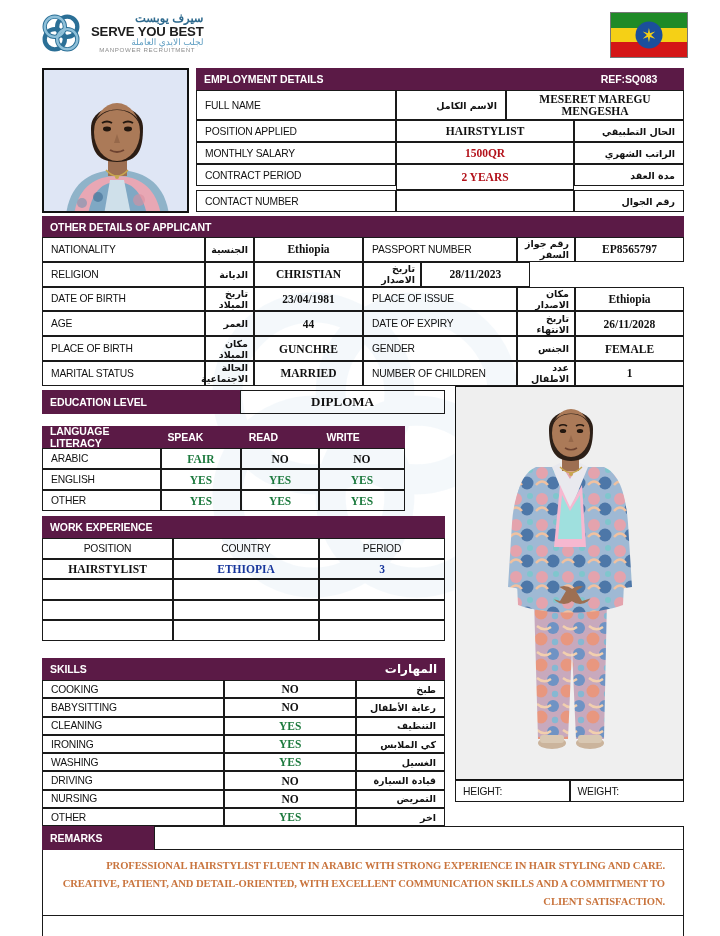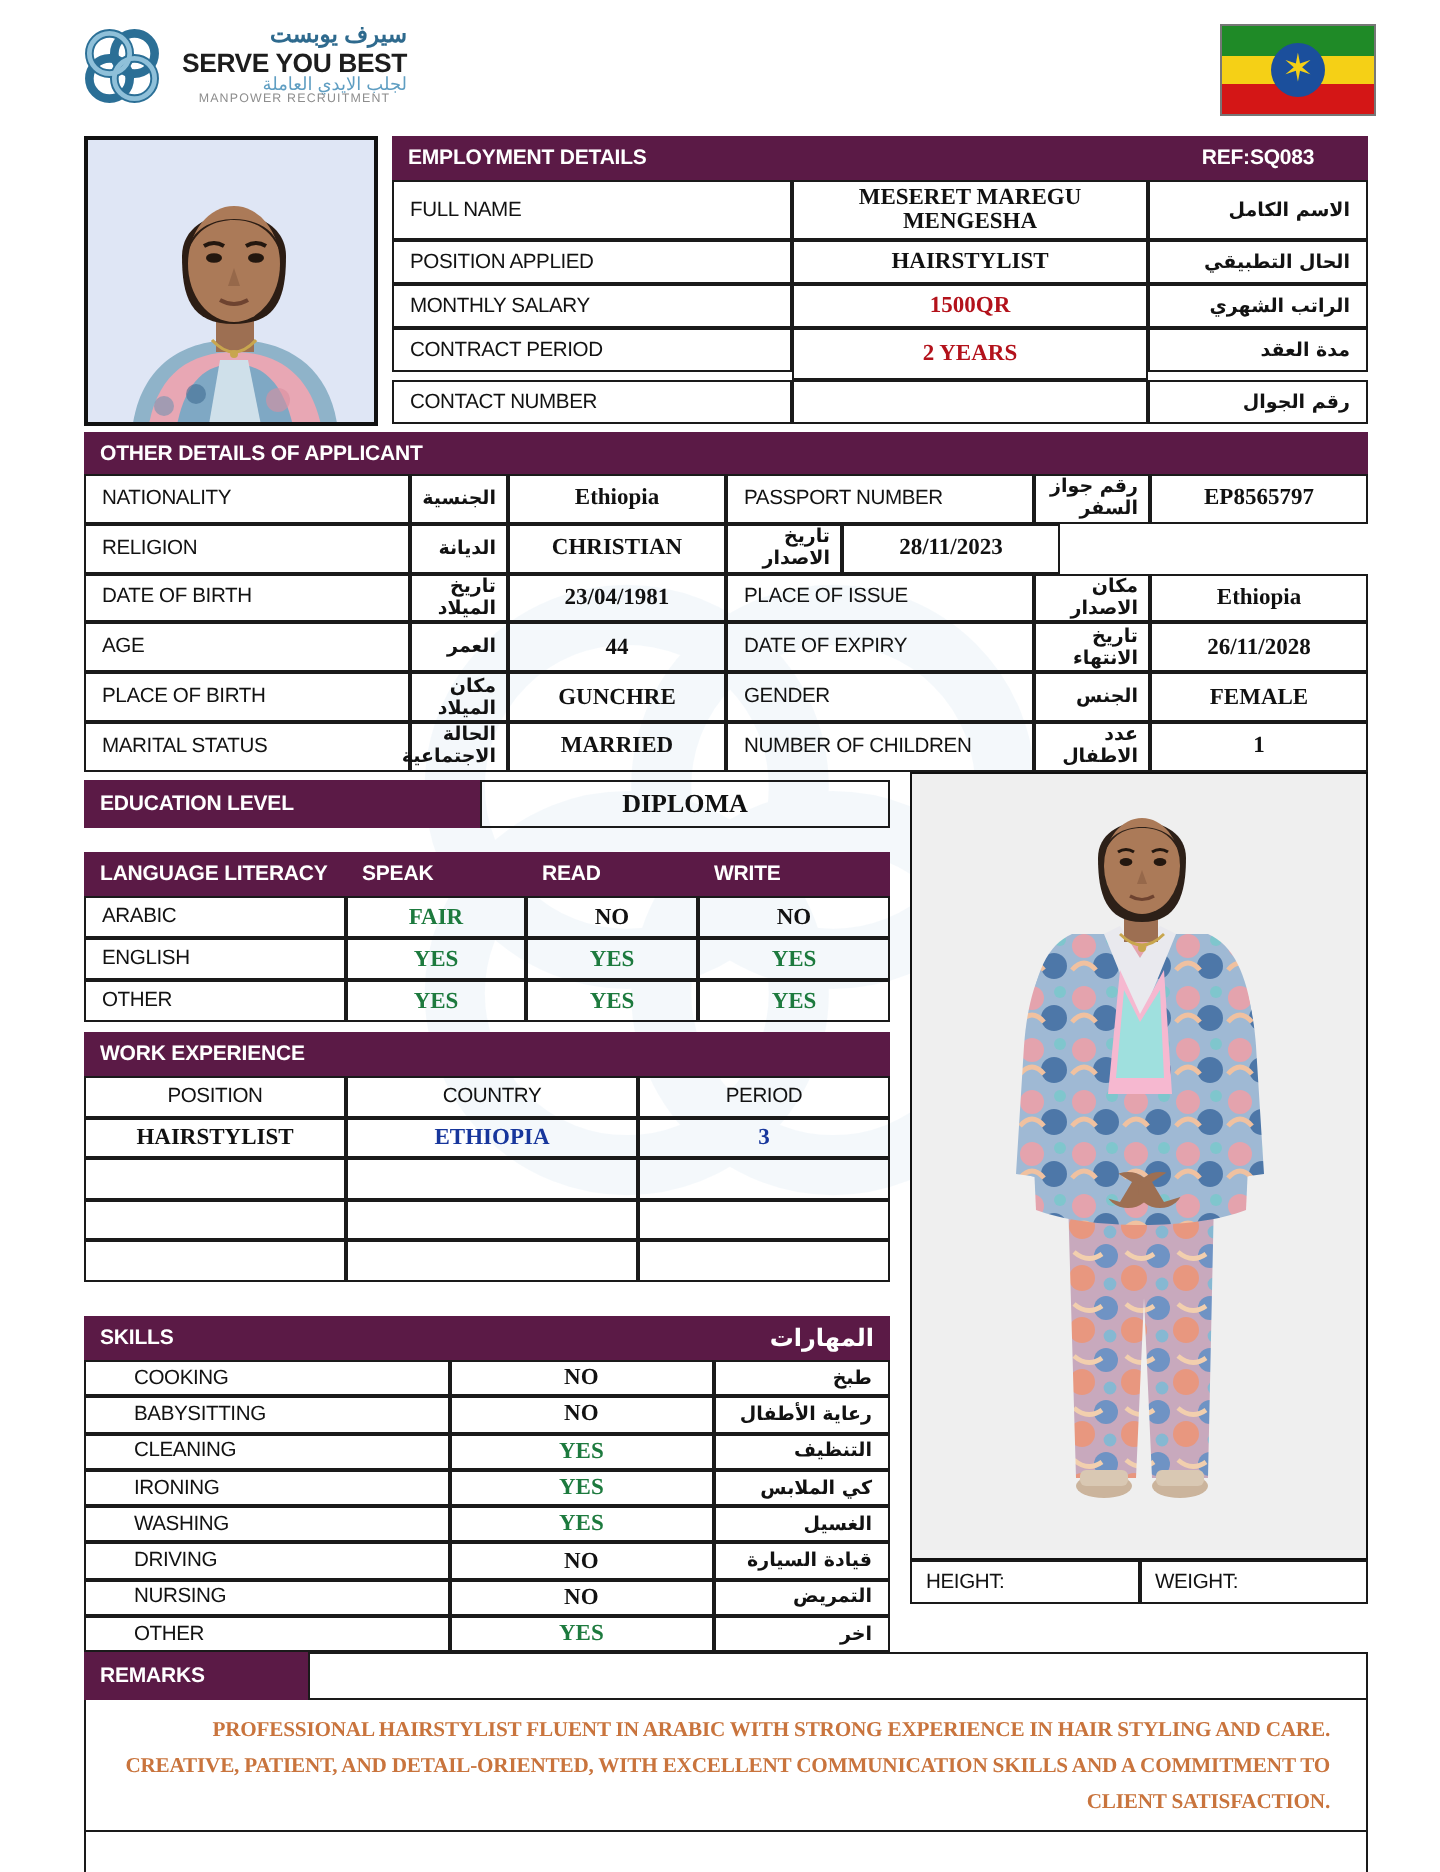--- a/index.html
+++ b/index.html
@@ -67,21 +67,21 @@
   #other .k2 { width:154px; padding-left:8px; }
   #other .ka2{ width:58px; justify-content:flex-end; padding-right:5px; }
   #other .v2 { width:109px; justify-content:center; }
 
   
   #education { position:absolute; left:42px; top:390px; width:403px; height:24px; display:flex; }
   #education .ebar { width:198px; }
   #education .eval { width:205px; justify-content:center; }
 
   
-  #language { position:absolute; left:42px; top:426px; width:403px; }
+  #language { position:absolute; left:42px; top:426px; width:363px; }
   #language .row { display:flex; height:21px; }
   #language .hdr { height:22px; }
   #language .c0 { width:131px; padding-left:8px; }
   #language .c1 { width:90px; justify-content:center; }
   #language .c2 { width:86px; justify-content:center; }
   #language .c3 { width:96px; justify-content:center; }
 
   
   #work { position:absolute; left:42px; top:516px; width:403px; }
   #work .hdrbar { height:22px; display:flex; }
@@ -90,21 +90,21 @@
   #work .row { display:flex; height:20.5px; }
   #work .c0 { width:131px; justify-content:center; }
   #work .c1 { width:146px; justify-content:center; }
   #work .c2 { width:126px; justify-content:center; }
   #work .colhdr .lbl { font-size:10.3px; }
 
   
   #skills { position:absolute; left:42px; top:658px; width:403px; }
   #skills .hdr { height:22px; display:flex; justify-content:space-between; }
   #skills .row { display:flex; height:18.3px; }
-  #skills .c0 { width:196px; padding-left:24px; }
+  #skills .c0 { width:196px; padding-left:8px; }
   #skills .c1 { width:143px; justify-content:center; }
   #skills .c2 { width:95px; justify-content:flex-end; padding-right:8px; }
 
   
   #body-photo { position:absolute; left:455px; top:386px; width:229px; height:394px; border:1px solid #111; background:#efefef; overflow:hidden; }
   #hw { position:absolute; left:455px; top:780px; width:229px; height:22px; display:flex; }
   #hw .c { width:114.5px; padding-left:7px; }
 
   
   #remarks { position:absolute; left:42px; top:826px; width:642px; }
@@ -196,25 +196,25 @@
 
   <div id="employment">
     <div class="row hdr">
       <div class="bar h1">EMPLOYMENT DETAILS</div>
       <div class="bar h2">REF:SQ083</div>
     </div>
     <div class="row">
       <div class="cell c1">
           <span class="lbl">FULL NAME</span>
         </div>
+      <div class="cell c3">
+          <span class="ar">الاسم الكامل</span>
+        </div>
       <div class="cell c2" style="height:30px;">
           <span class="val">MESERET MAREGU MENGESHA</span>
-        </div>
-      <div class="cell c3">
-          <span class="ar">الاسم الكامل</span>
         </div>
     </div>
     <div class="row">
       <div class="cell c1" style="height:22px;">
           <span class="lbl">POSITION APPLIED</span>
         </div>
       <div class="cell c2" style="height:22px;">
           <span class="val">HAIRSTYLIST</span>
         </div>
       <div class="cell c3" style="height:22px;">

